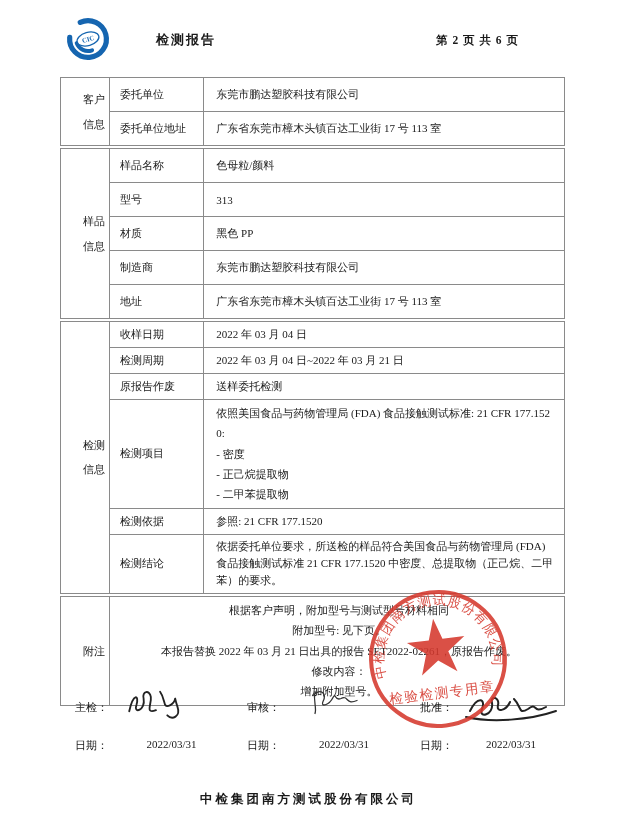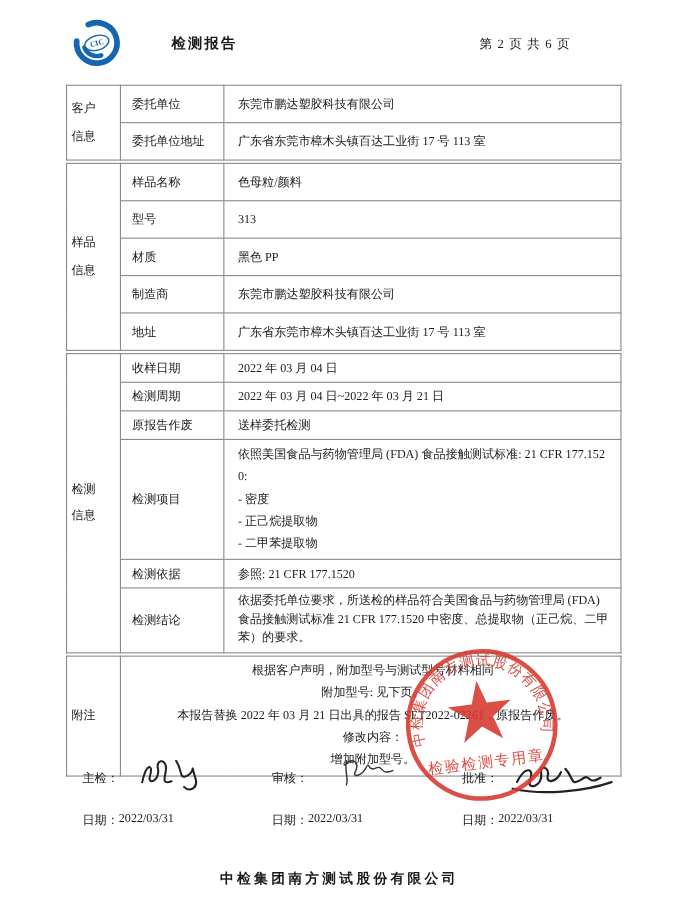--- a/index.html
+++ b/index.html
@@ -7,47 +7,47 @@
     width:617px;height:840px;background:#ffffff;overflow:hidden;
     font-family:"Liberation Serif","DejaVu Serif",serif;
     color:#1a1a1a;
   }
   .page{position:relative;width:617px;height:840px;background:#fff;}
 
   
   .hdr-logo{position:absolute;left:64px;top:15px;width:48px;height:48px;}
   .hdr-title{position:absolute;left:122px;top:31px;font-size:13px;font-weight:bold;letter-spacing:2px;margin-left:34px;}
   .hdr-no{position:absolute;left:224px;top:33px;font-size:11.5px;font-weight:bold;}
-  .hdr-page{position:absolute;left:436px;top:33px;font-size:11.5px;font-weight:normal;letter-spacing:1px;}
+  .hdr-page{position:absolute;left:436px;top:33px;font-size:11.5px;font-weight:bold;letter-spacing:1px;}
 
   
   .tables{position:absolute;left:60px;top:77px;width:506px;}
   table.sec{border-collapse:collapse;width:505px;margin-bottom:2px;table-layout:fixed;}
   table.sec td{border:1px solid #8a8a8a;font-size:11px;vertical-align:middle;word-break:break-all;}
   col.c1{width:49px;} col.c2{width:94px;} col.c3{width:360px;}
-  td.grp{text-align:left;white-space:pre-line;line-height:2.2;padding:0 4px;}
+  td.grp{text-align:right;white-space:pre-line;line-height:2.2;padding:0 4px;}
   td.lbl{padding-left:10px;}
   td.val{padding:3px 8px 3px 12px;}
   .h32{height:31px;} .h24{height:23px;}
   .hItems{height:100px;} .hConc{height:46px;} .hNote{height:96px;}
   .pre{white-space:pre-line;line-height:1.85;}
   .conc{line-height:1.58;}
   .notecell{padding:4px 10px;text-align:center;}
 
   
   .signoff{position:absolute;left:61px;top:682px;width:506px;height:80px;
            display:grid;grid-template-columns:172px 173px 161px;font-size:11px;}
   .sigcol{position:relative;height:80px;margin-left:12px;}
   .role{position:absolute;left:2px;top:18px;}
   .sigimg{position:absolute;top:0;}
   .sig1{left:48px;width:72px;height:42px;}
   .sig2{left:62px;width:60px;height:38px;}
   .sig3{left:42px;top:4px;width:100px;height:42px;}
   .daterow{position:absolute;left:2px;top:56px;width:100%;display:flex;}
-  .dateval{flex:1;font-family:Liberation Serif, serif;}
+  .dateval{flex:1;text-align:center;font-family:Liberation Serif, serif;}
 
   
   .stamp{position:absolute;left:363px;top:584px;width:150px;height:150px;
          opacity:.88;transform:rotate(-7deg);pointer-events:none;}
 
   
   .footer{position:absolute;left:0;top:791px;width:617px;text-align:center;}
   .f-company{font-size:12.5px;font-weight:bold;letter-spacing:3px;margin-bottom:3px;}
   .f-line{font-size:10.5px;line-height:14px;}
   .f-link{color:#0000cc;text-decoration:underline;font-family:"Liberation Mono","DejaVu Sans Mono",monospace;font-size:10px;}

